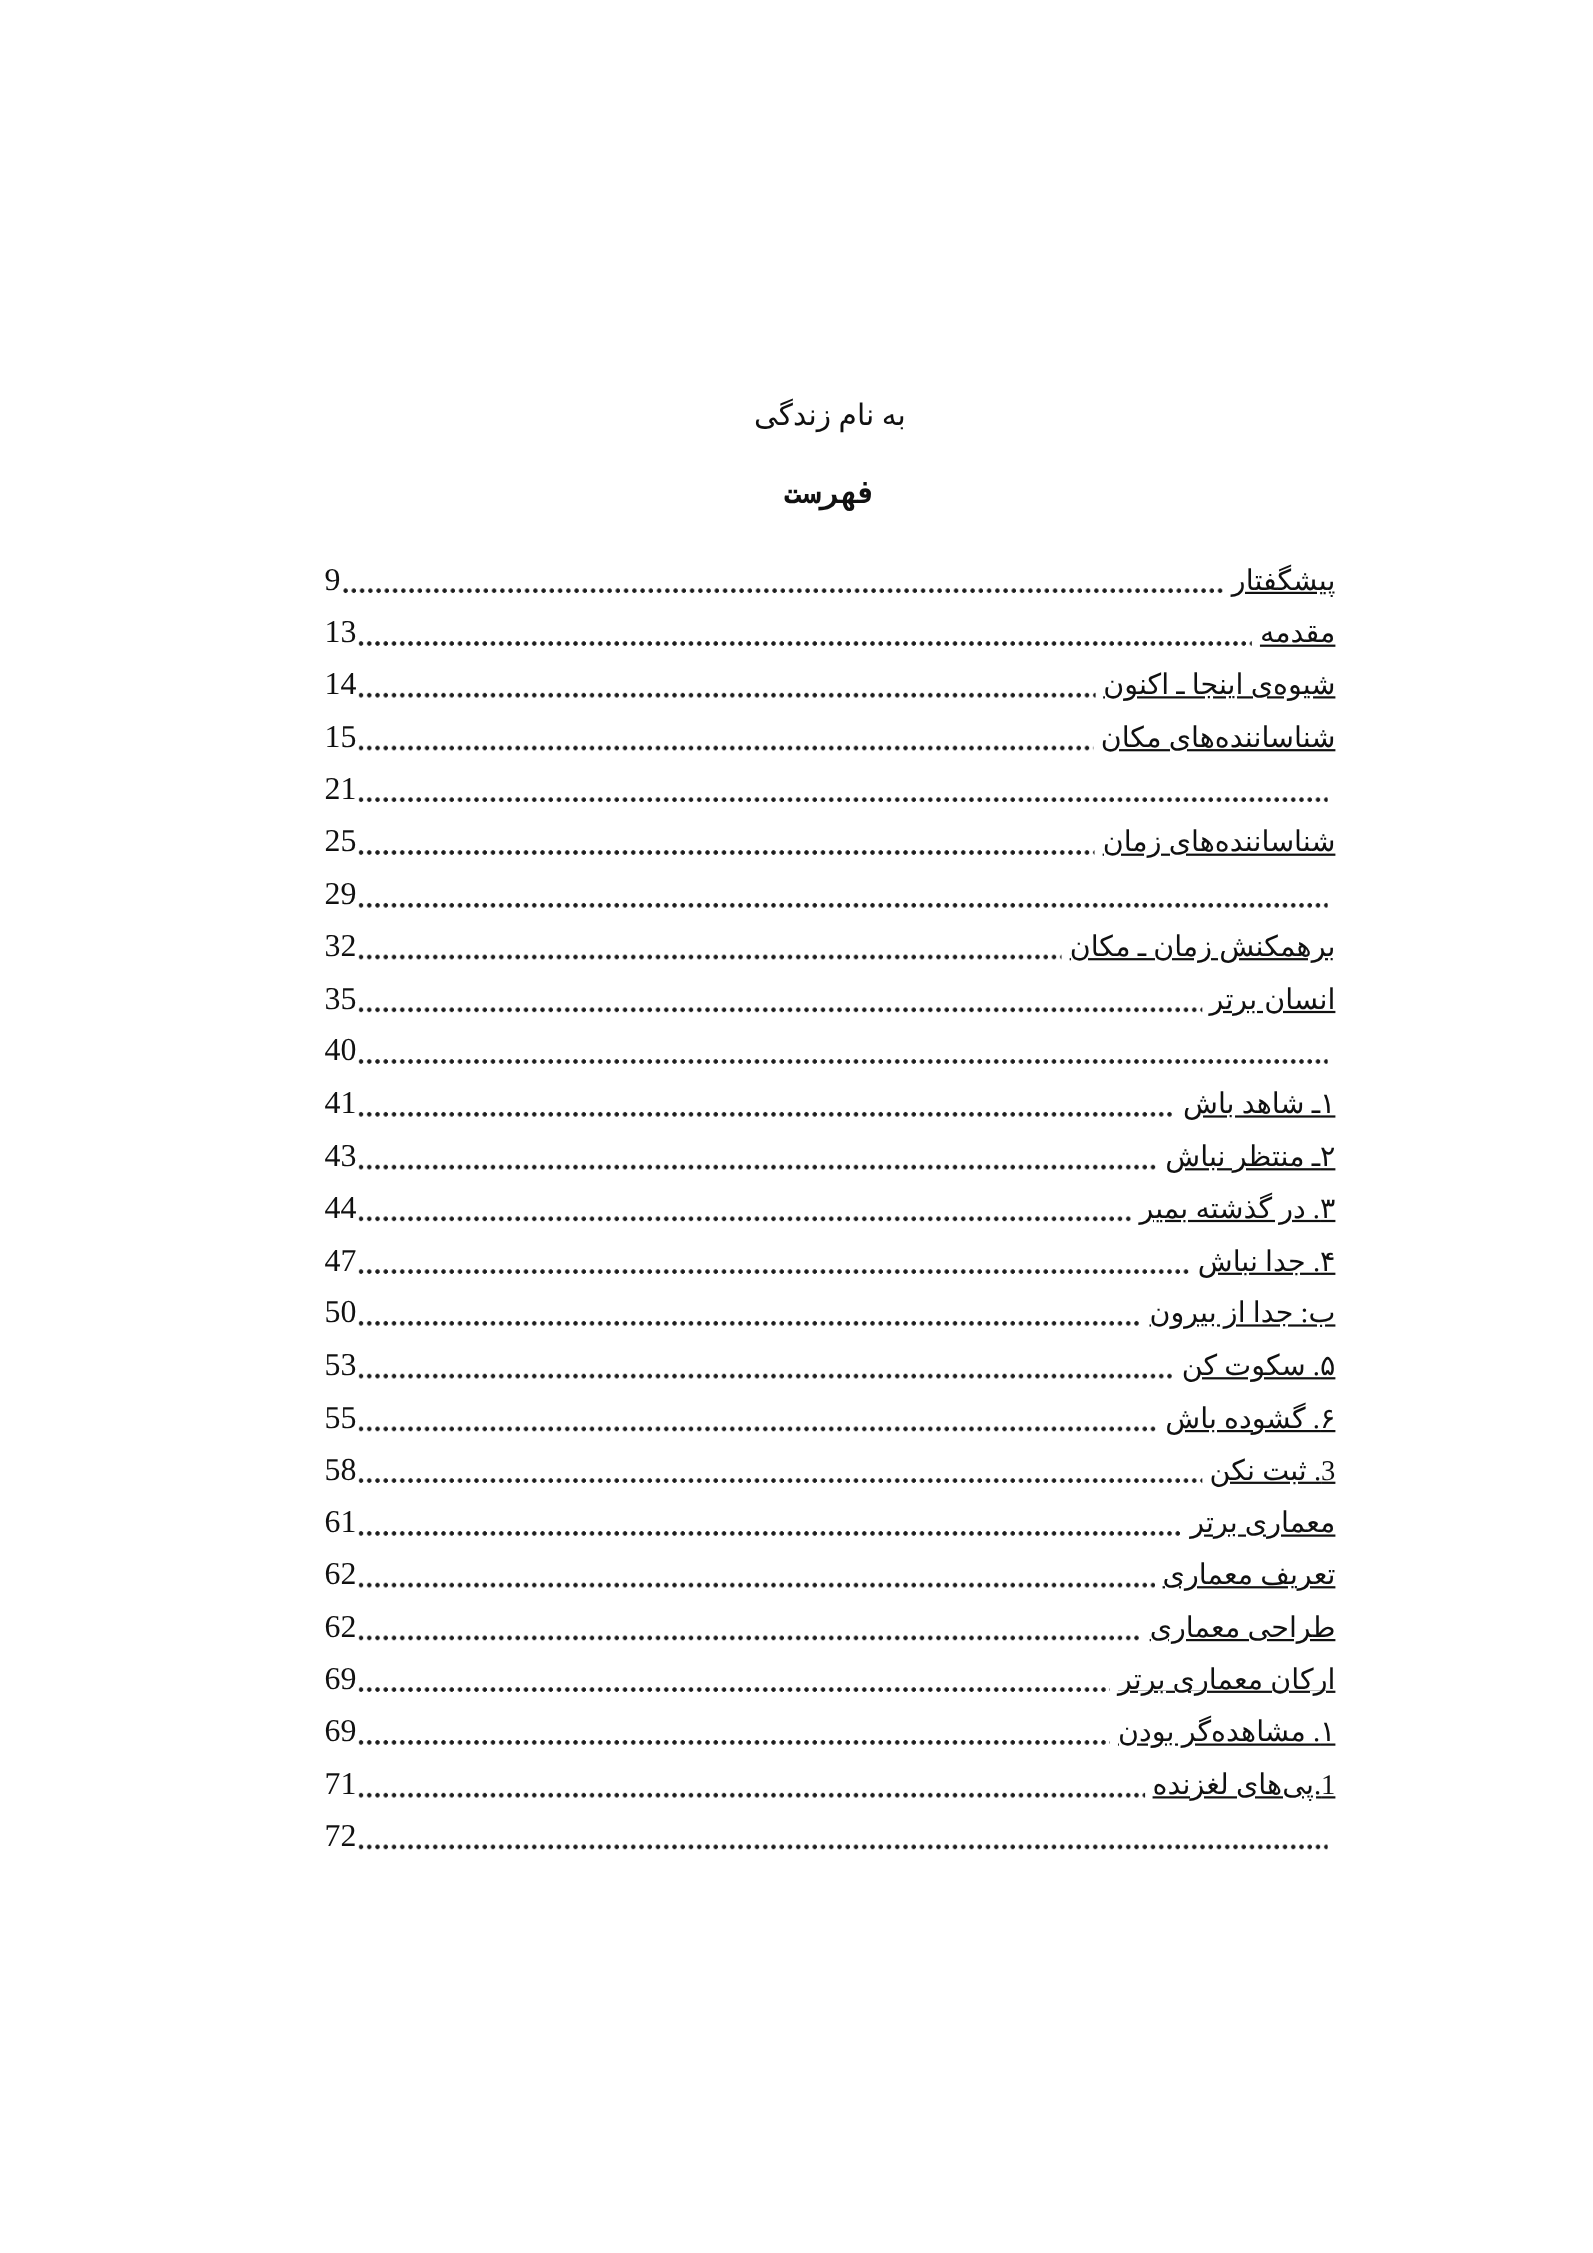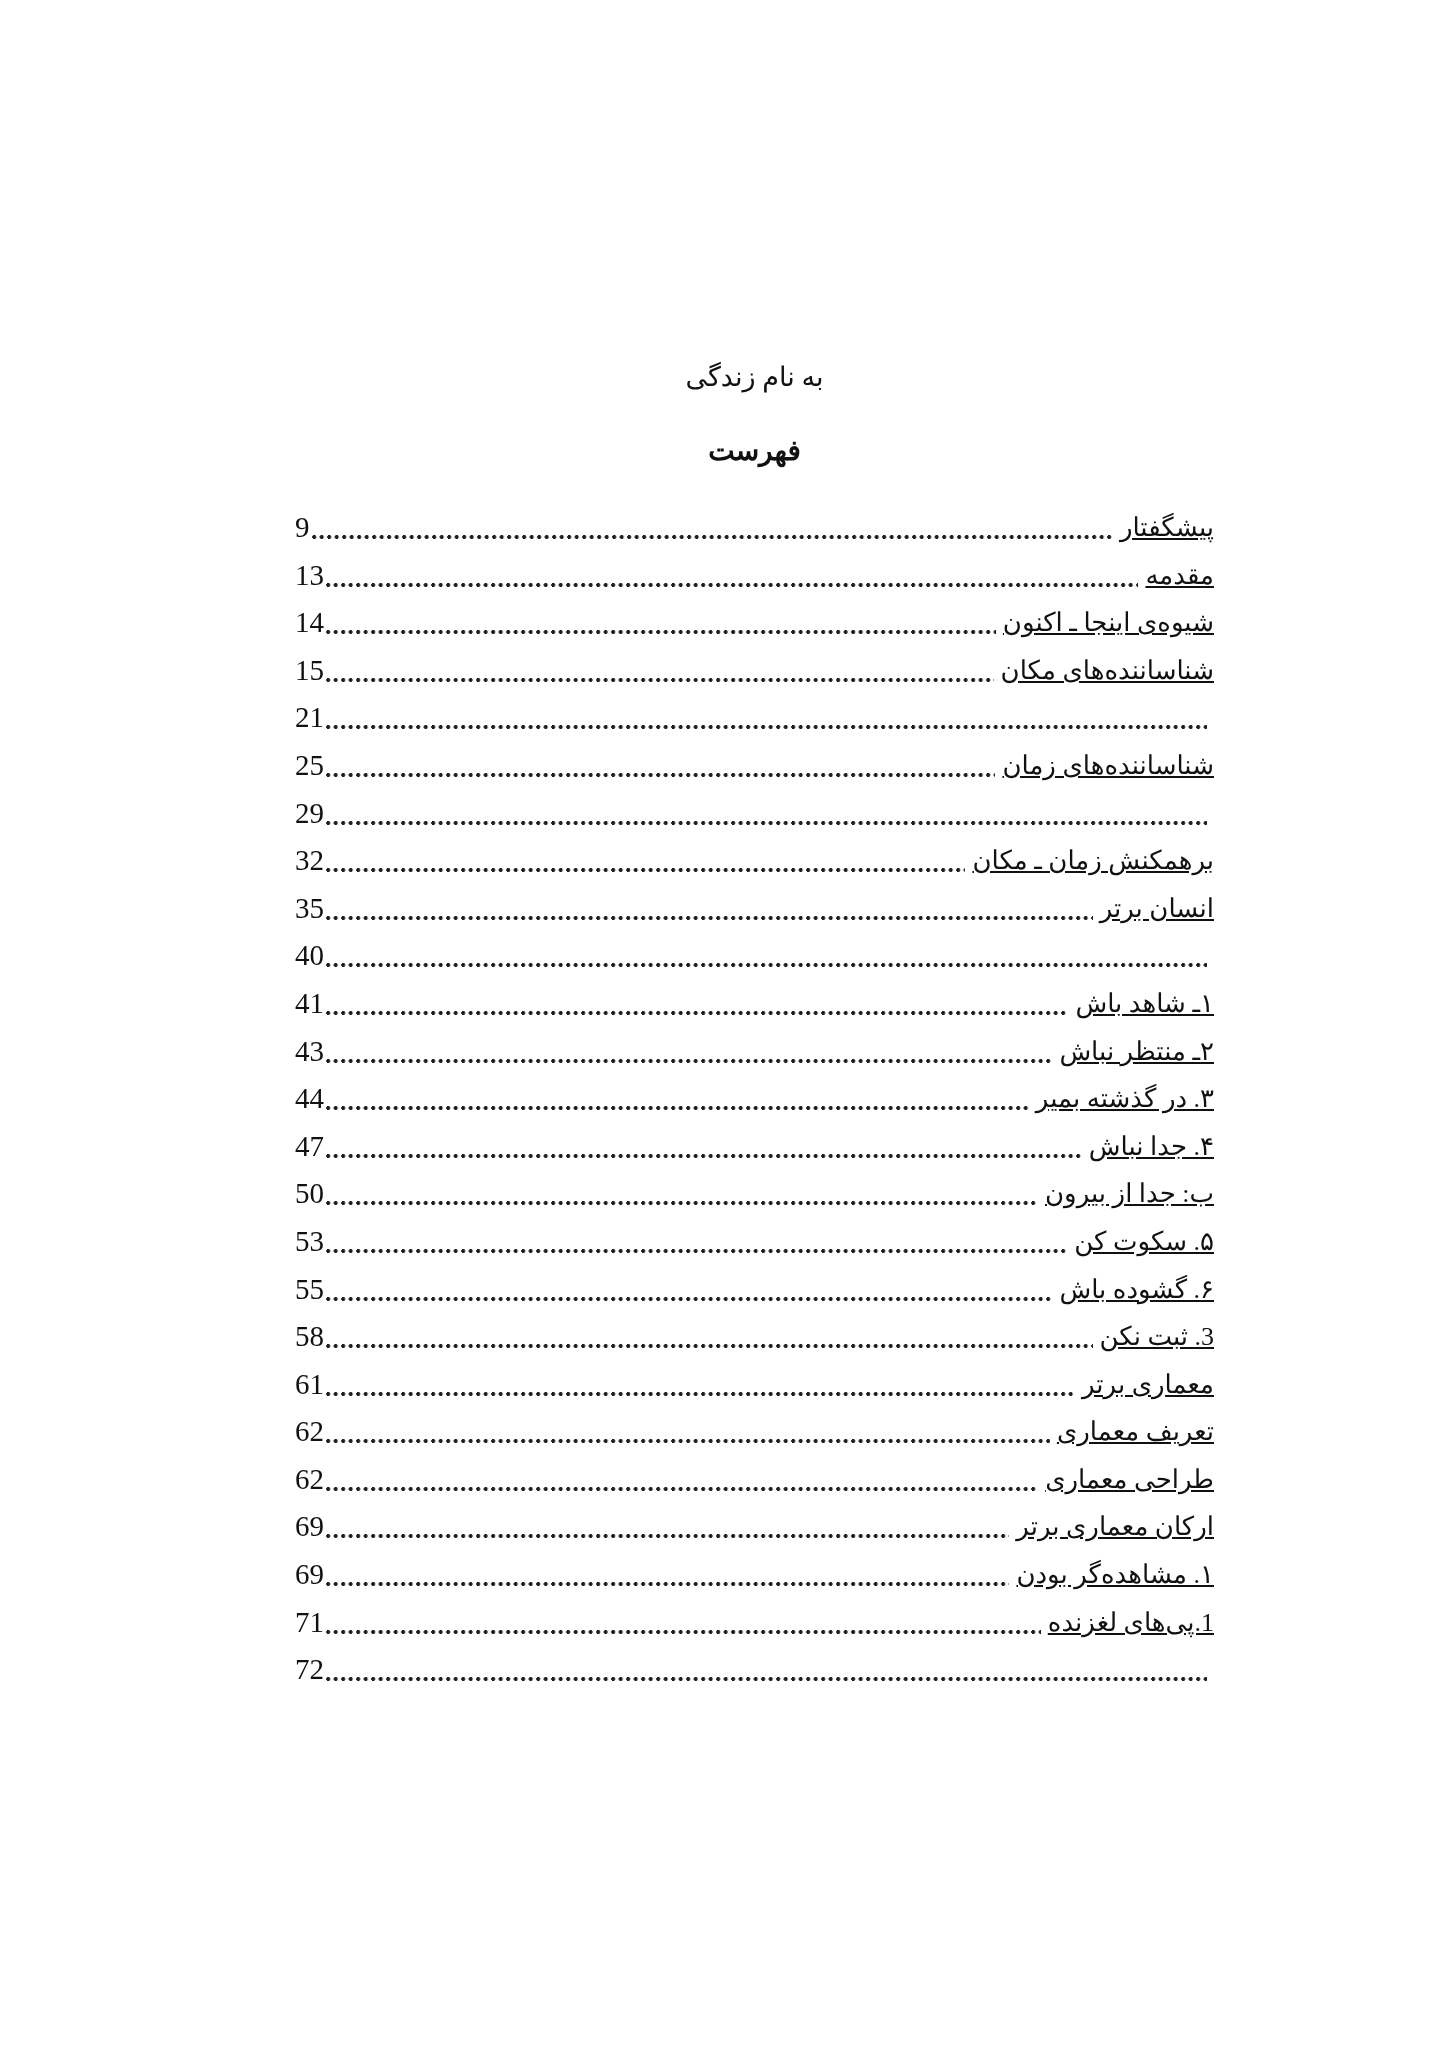--- a/index.html
+++ b/index.html
@@ -37,20 +37,21 @@
   .toc-title {
     position: absolute;
     top: 430px;
     left: 0;
     width: 100%;
     text-align: center;
     direction: rtl;
     font-size: 28px;
     line-height: 42px;
     font-weight: 700;
+    font-family: Liberation Mono, monospace;
   }
   .toc-list {
     position: absolute;
     top: 504px;
     left: 0;
     width: 100%;
     direction: rtl;
   }
   .toc-row {
     display: flex;

